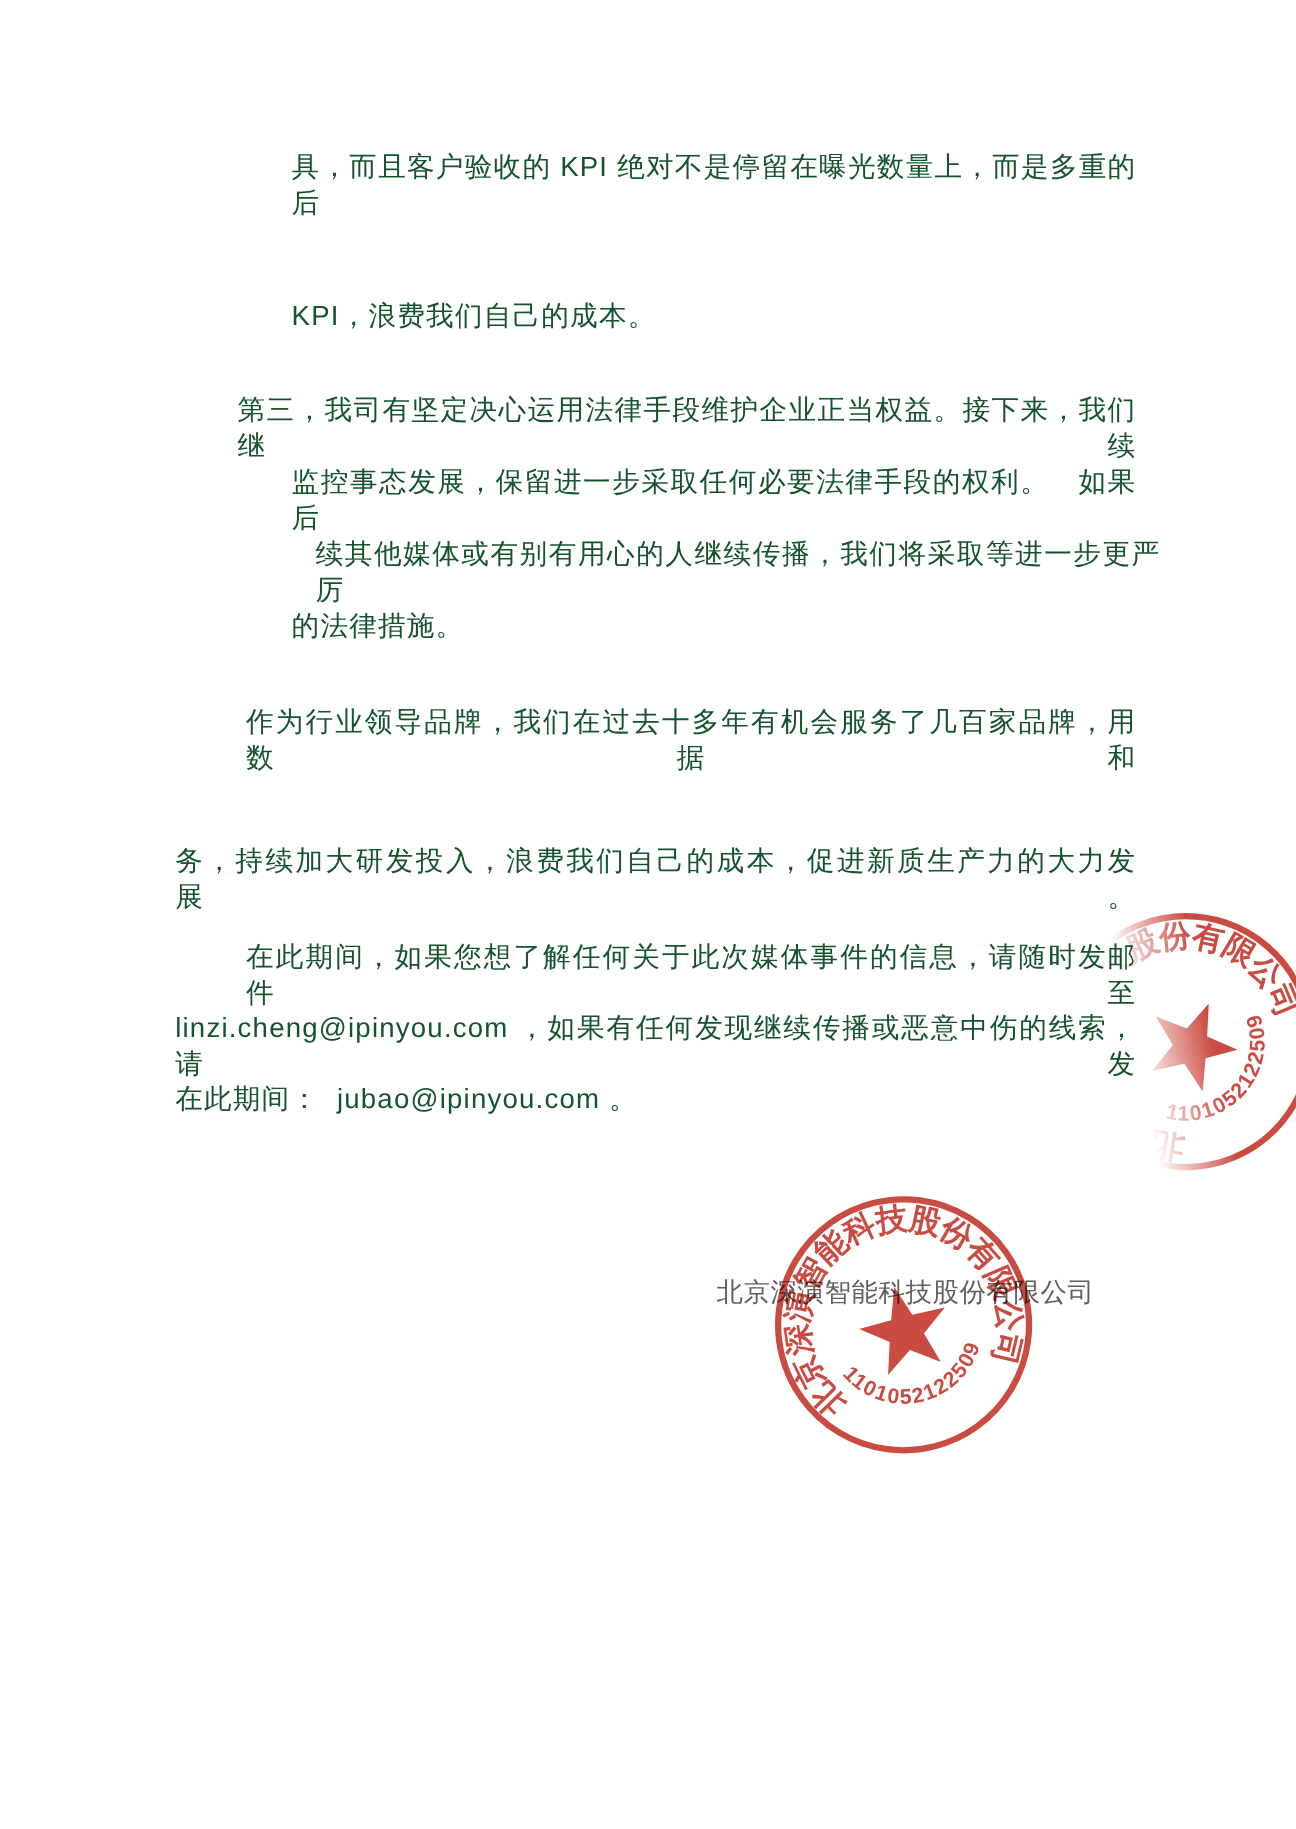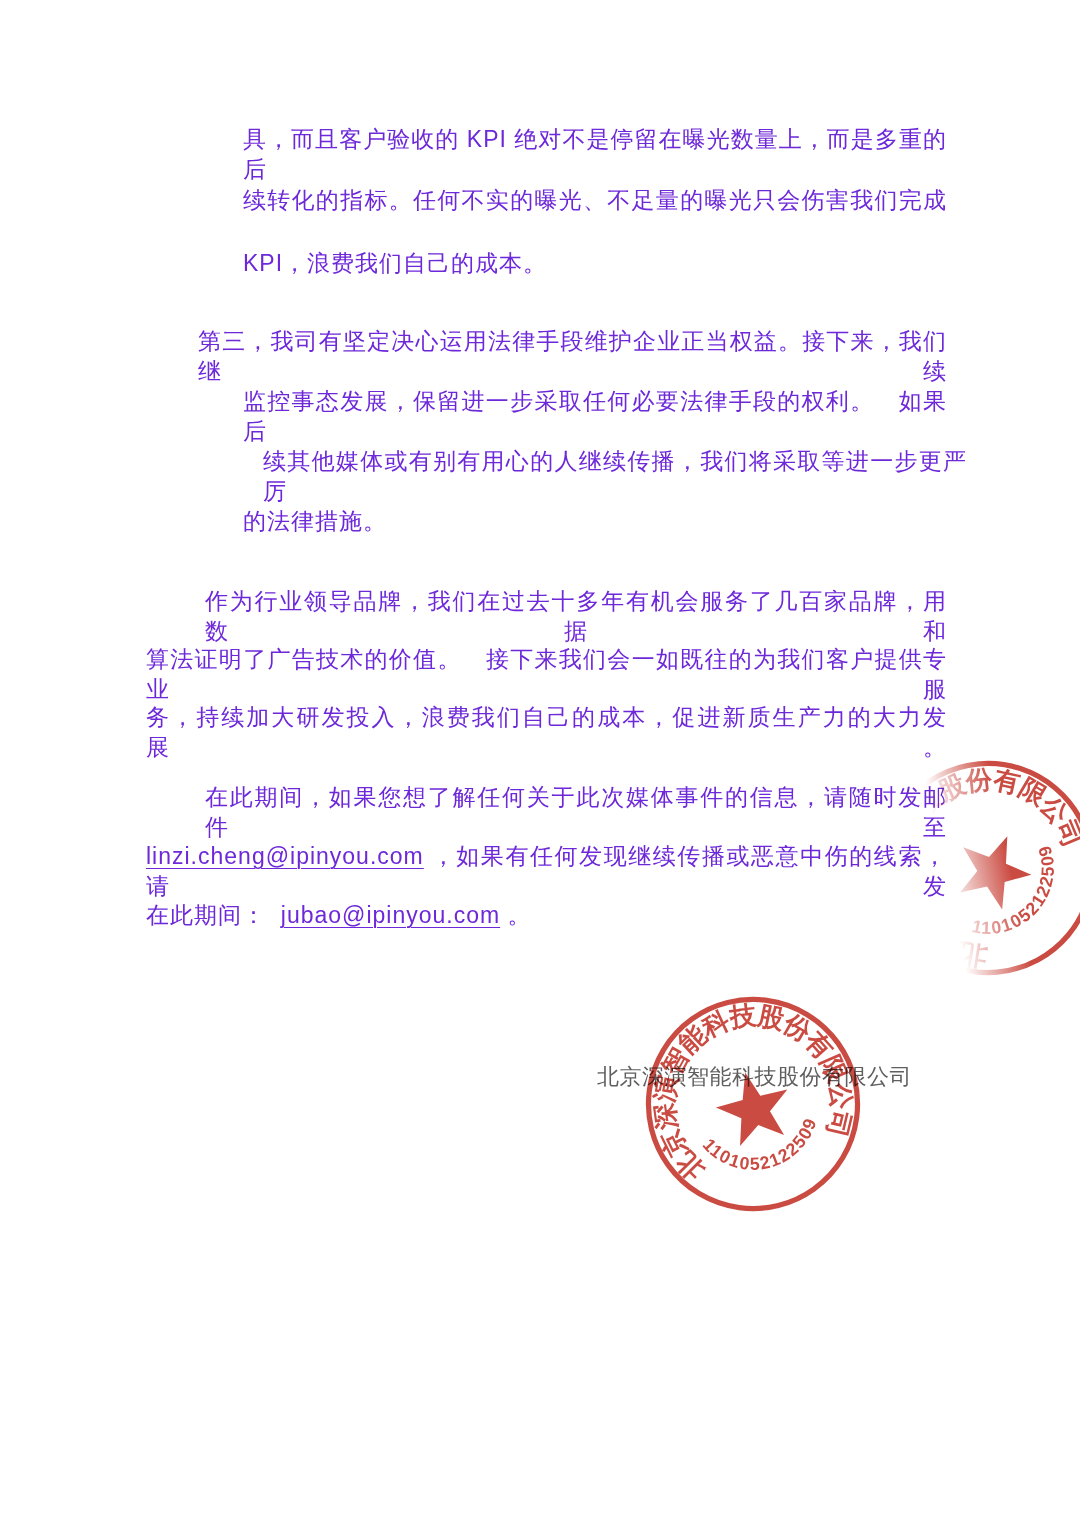--- a/index.html
+++ b/index.html
@@ -10,30 +10,29 @@
     background:#ffffff;
     overflow:hidden;
     font-family:"Liberation Sans", sans-serif;
   }
   .doc-text{position:absolute;inset:0;color:#6b6b6b;filter:blur(.2px);}
   .line{
     position:absolute;
     font-size:23px;
     letter-spacing:1px;
     line-height:30px;
-    color:#6d28d9;
+    color:#14532d;
     white-space:pre;
   }
   .just{
     text-align:justify;
     text-align-last:justify;
     white-space:normal;
   }
   .email{
-    text-decoration:underline;
     text-underline-offset:4px;
     text-decoration-thickness:1px;
   }
   .signature{
     position:absolute;
     font-size:22px;
     letter-spacing:.5px;
     color:#5f5f5f;
   }
   .stamp-wrap{
@@ -49,28 +48,26 @@
   .rim-text{font-family:"Liberation Serif", serif;font-size:25px;font-weight:bold;}
   .num-text{font-family:"Liberation Sans", sans-serif;font-size:17px;font-weight:bold;}
 </style>
 </head>
 <body>
 
 <div class="page">
 
   <div class="doc-text">
       <div class="line just" style="left: 243px; top: 124px; width: 704px;"><span>具，而且客户验收的 KPI 绝对不是停留在曝光数量上，而是多重的后</span></div>
-      <div class="line just" style="left: 243px; top: 185px; width: 704px;"><span>续转化的指标。任何不实的曝光、不足量的曝光只会伤害我们完成</span></div>
       <div class="line" style="left: 243px; top: 248px; width: 704px;"><span>KPI，浪费我们自己的成本。</span></div>
       <div class="line just" style="left: 198px; top: 326px; width: 749px;"><span>第三，我司有坚定决心运用法律手段维护企业正当权益。接下来，我们继续</span></div>
       <div class="line just" style="left: 243px; top: 386px; width: 704px;"><span>监控事态发展，保留进一步采取任何必要法律手段的权利。　如果后</span></div>
       <div class="line just" style="left: 243px; top: 446px; width: 704px; margin-left: 20px;"><span>续其他媒体或有别有用心的人继续传播，我们将采取等进一步更严厉</span></div>
       <div class="line" style="left: 243px; top: 506px; width: 704px;"><span>的法律措施。</span></div>
       <div class="line just" style="left: 205px; top: 586px; width: 742px;"><span>作为行业领导品牌，我们在过去十多年有机会服务了几百家品牌，用数据和</span></div>
-      <div class="line just" style="left: 146px; top: 644px; width: 801px;"><span>算法证明了广告技术的价值。　接下来我们会一如既往的为我们客户提供专业服</span></div>
       <div class="line just" style="left: 146px; top: 702px; width: 801px;"><span>务，持续加大研发投入，浪费我们自己的成本，促进新质生产力的大力发展。</span></div>
       <div class="line just" style="left: 205px; top: 782px; width: 742px;"><span>在此期间，如果您想了解任何关于此次媒体事件的信息，请随时发邮件至</span></div>
       <div class="line just" style="left: 146px; top: 841px; width: 801px;"><span class="email">linzi.cheng@ipinyou.com</span><span> ，如果有任何发现继续传播或恶意中伤的线索，请发</span></div>
       <div class="line" style="left: 146px; top: 900px; width: 801px;"><span>在此期间：  </span><span class="email">jubao@ipinyou.com</span><span> 。</span></div>
     </div>
 
   <div class="signature" style="left:597px;top:1062px;">北京深演智能科技股份有限公司</div>
 
   <div class="stamp-wrap" style="left:638px;top:989px;">
     <div class="stamp-rot" style="transform:rotate(-14deg);">

